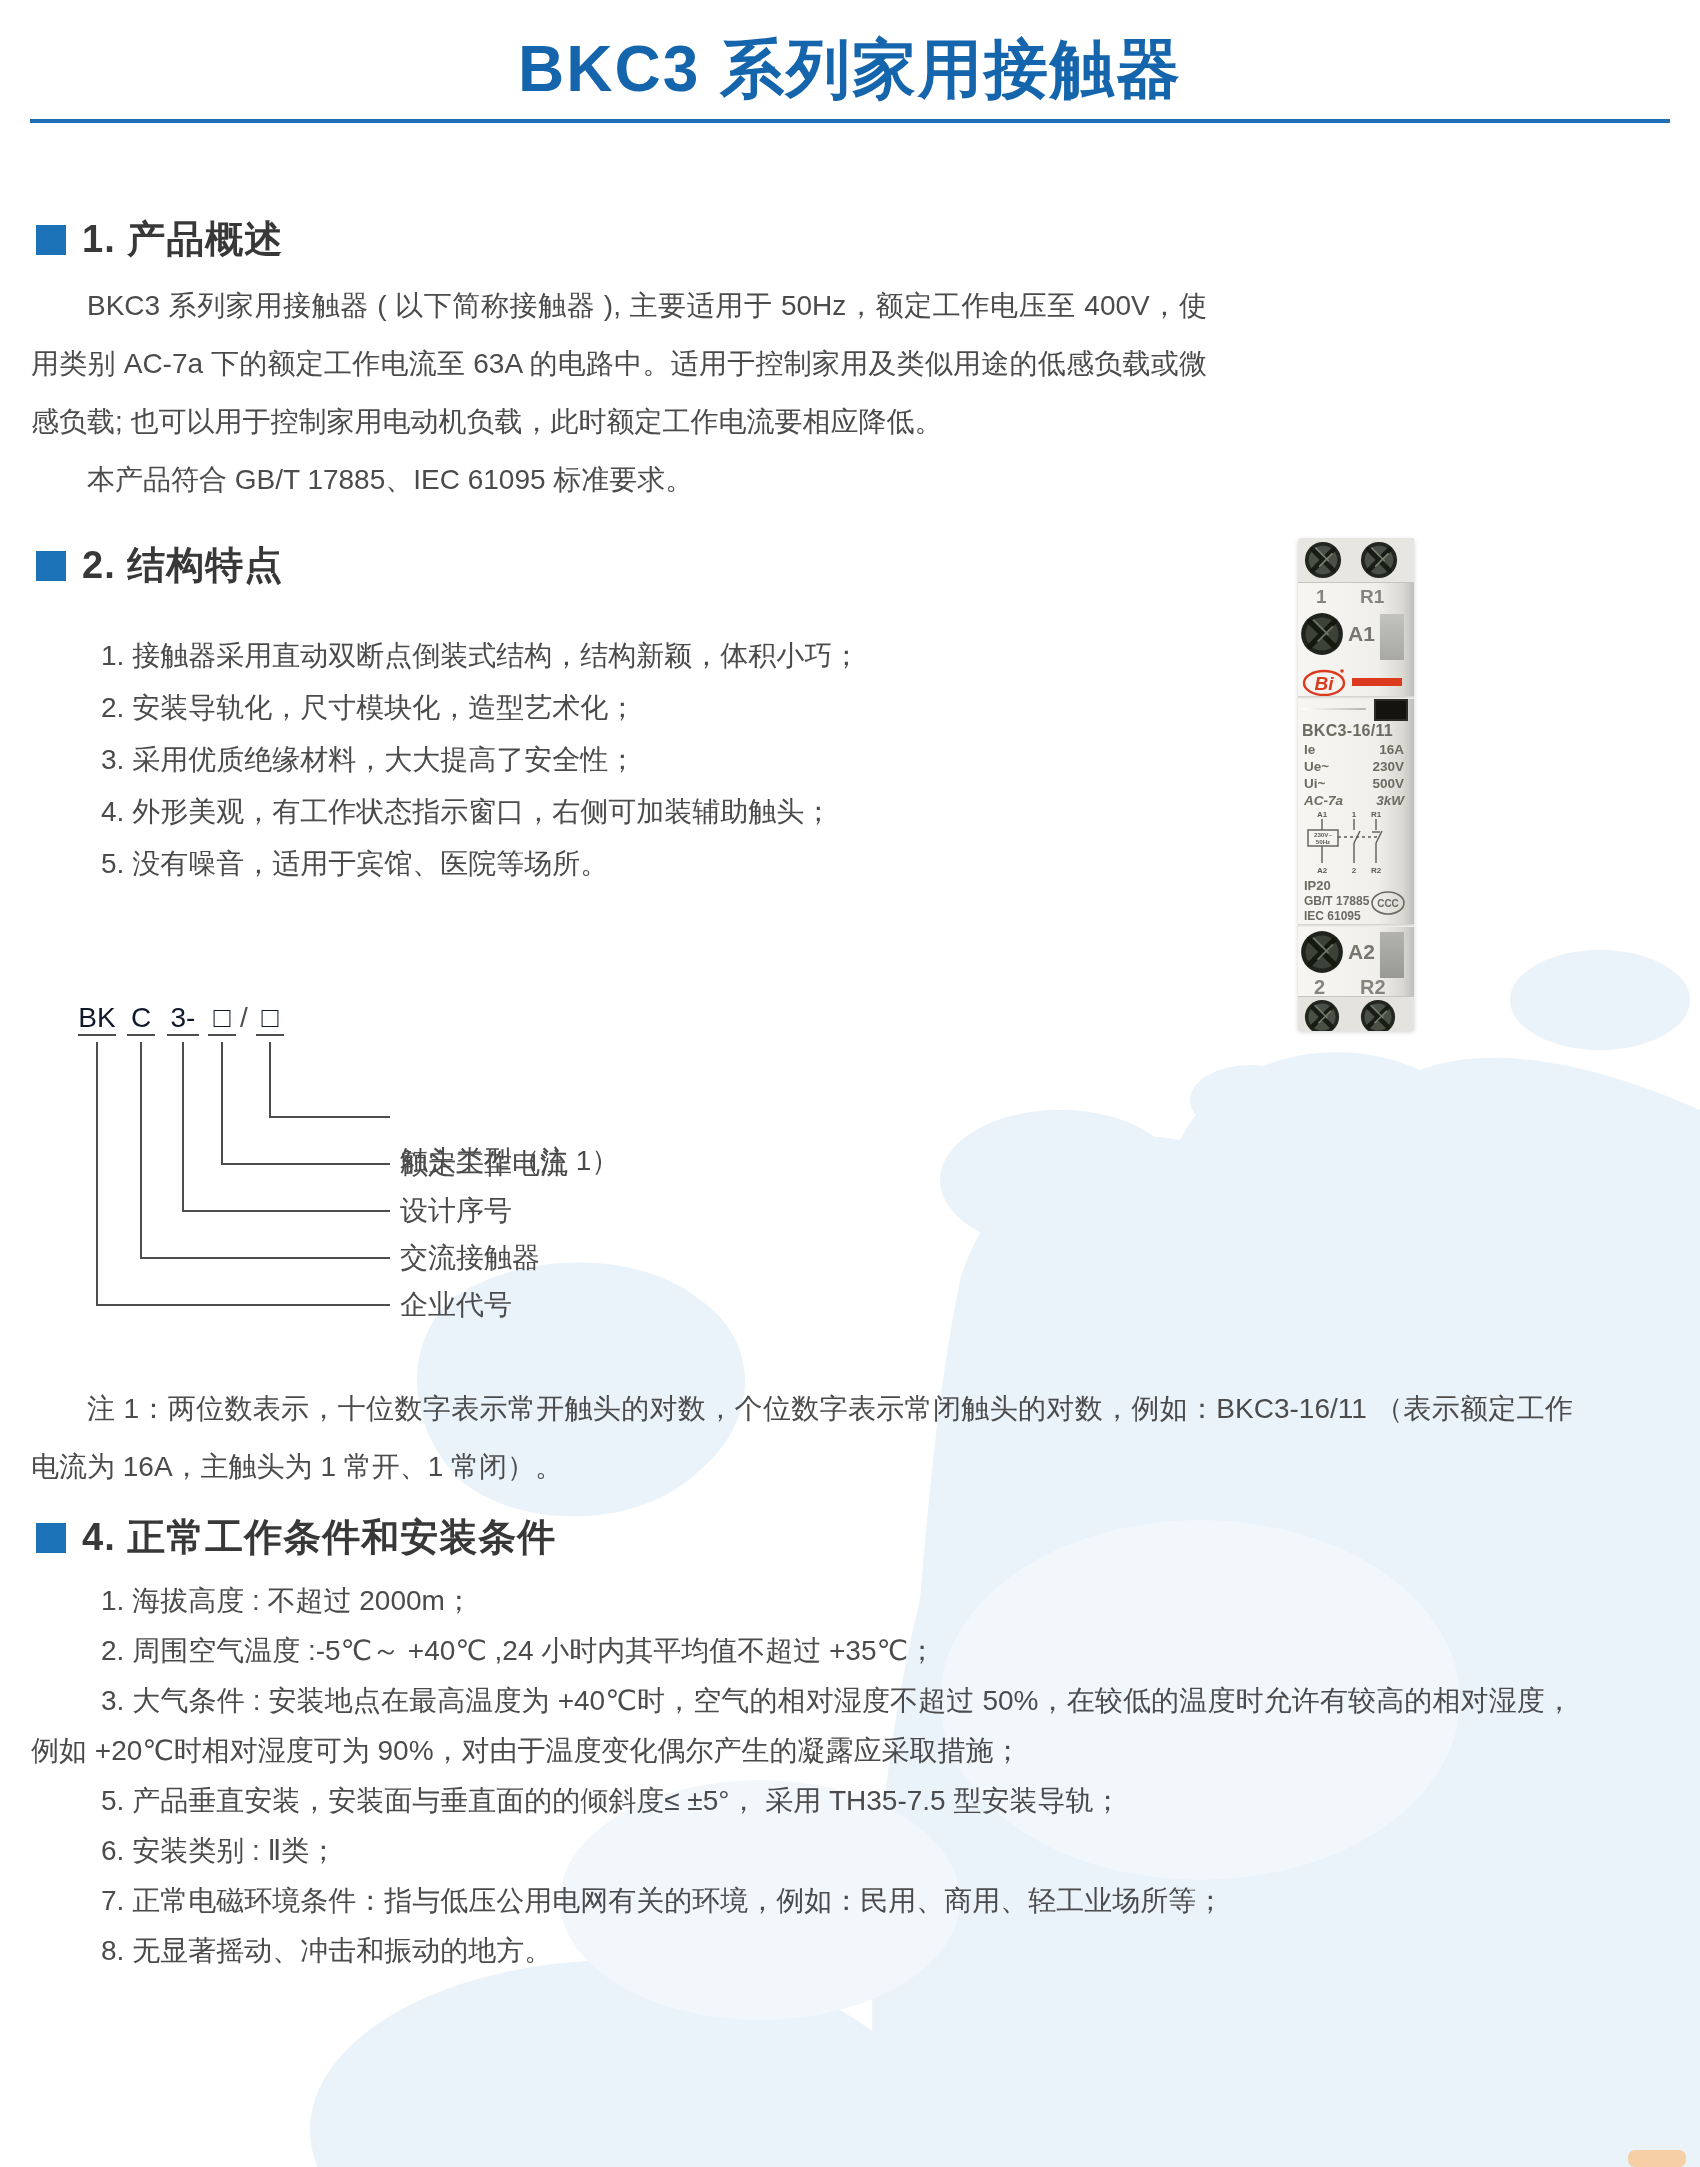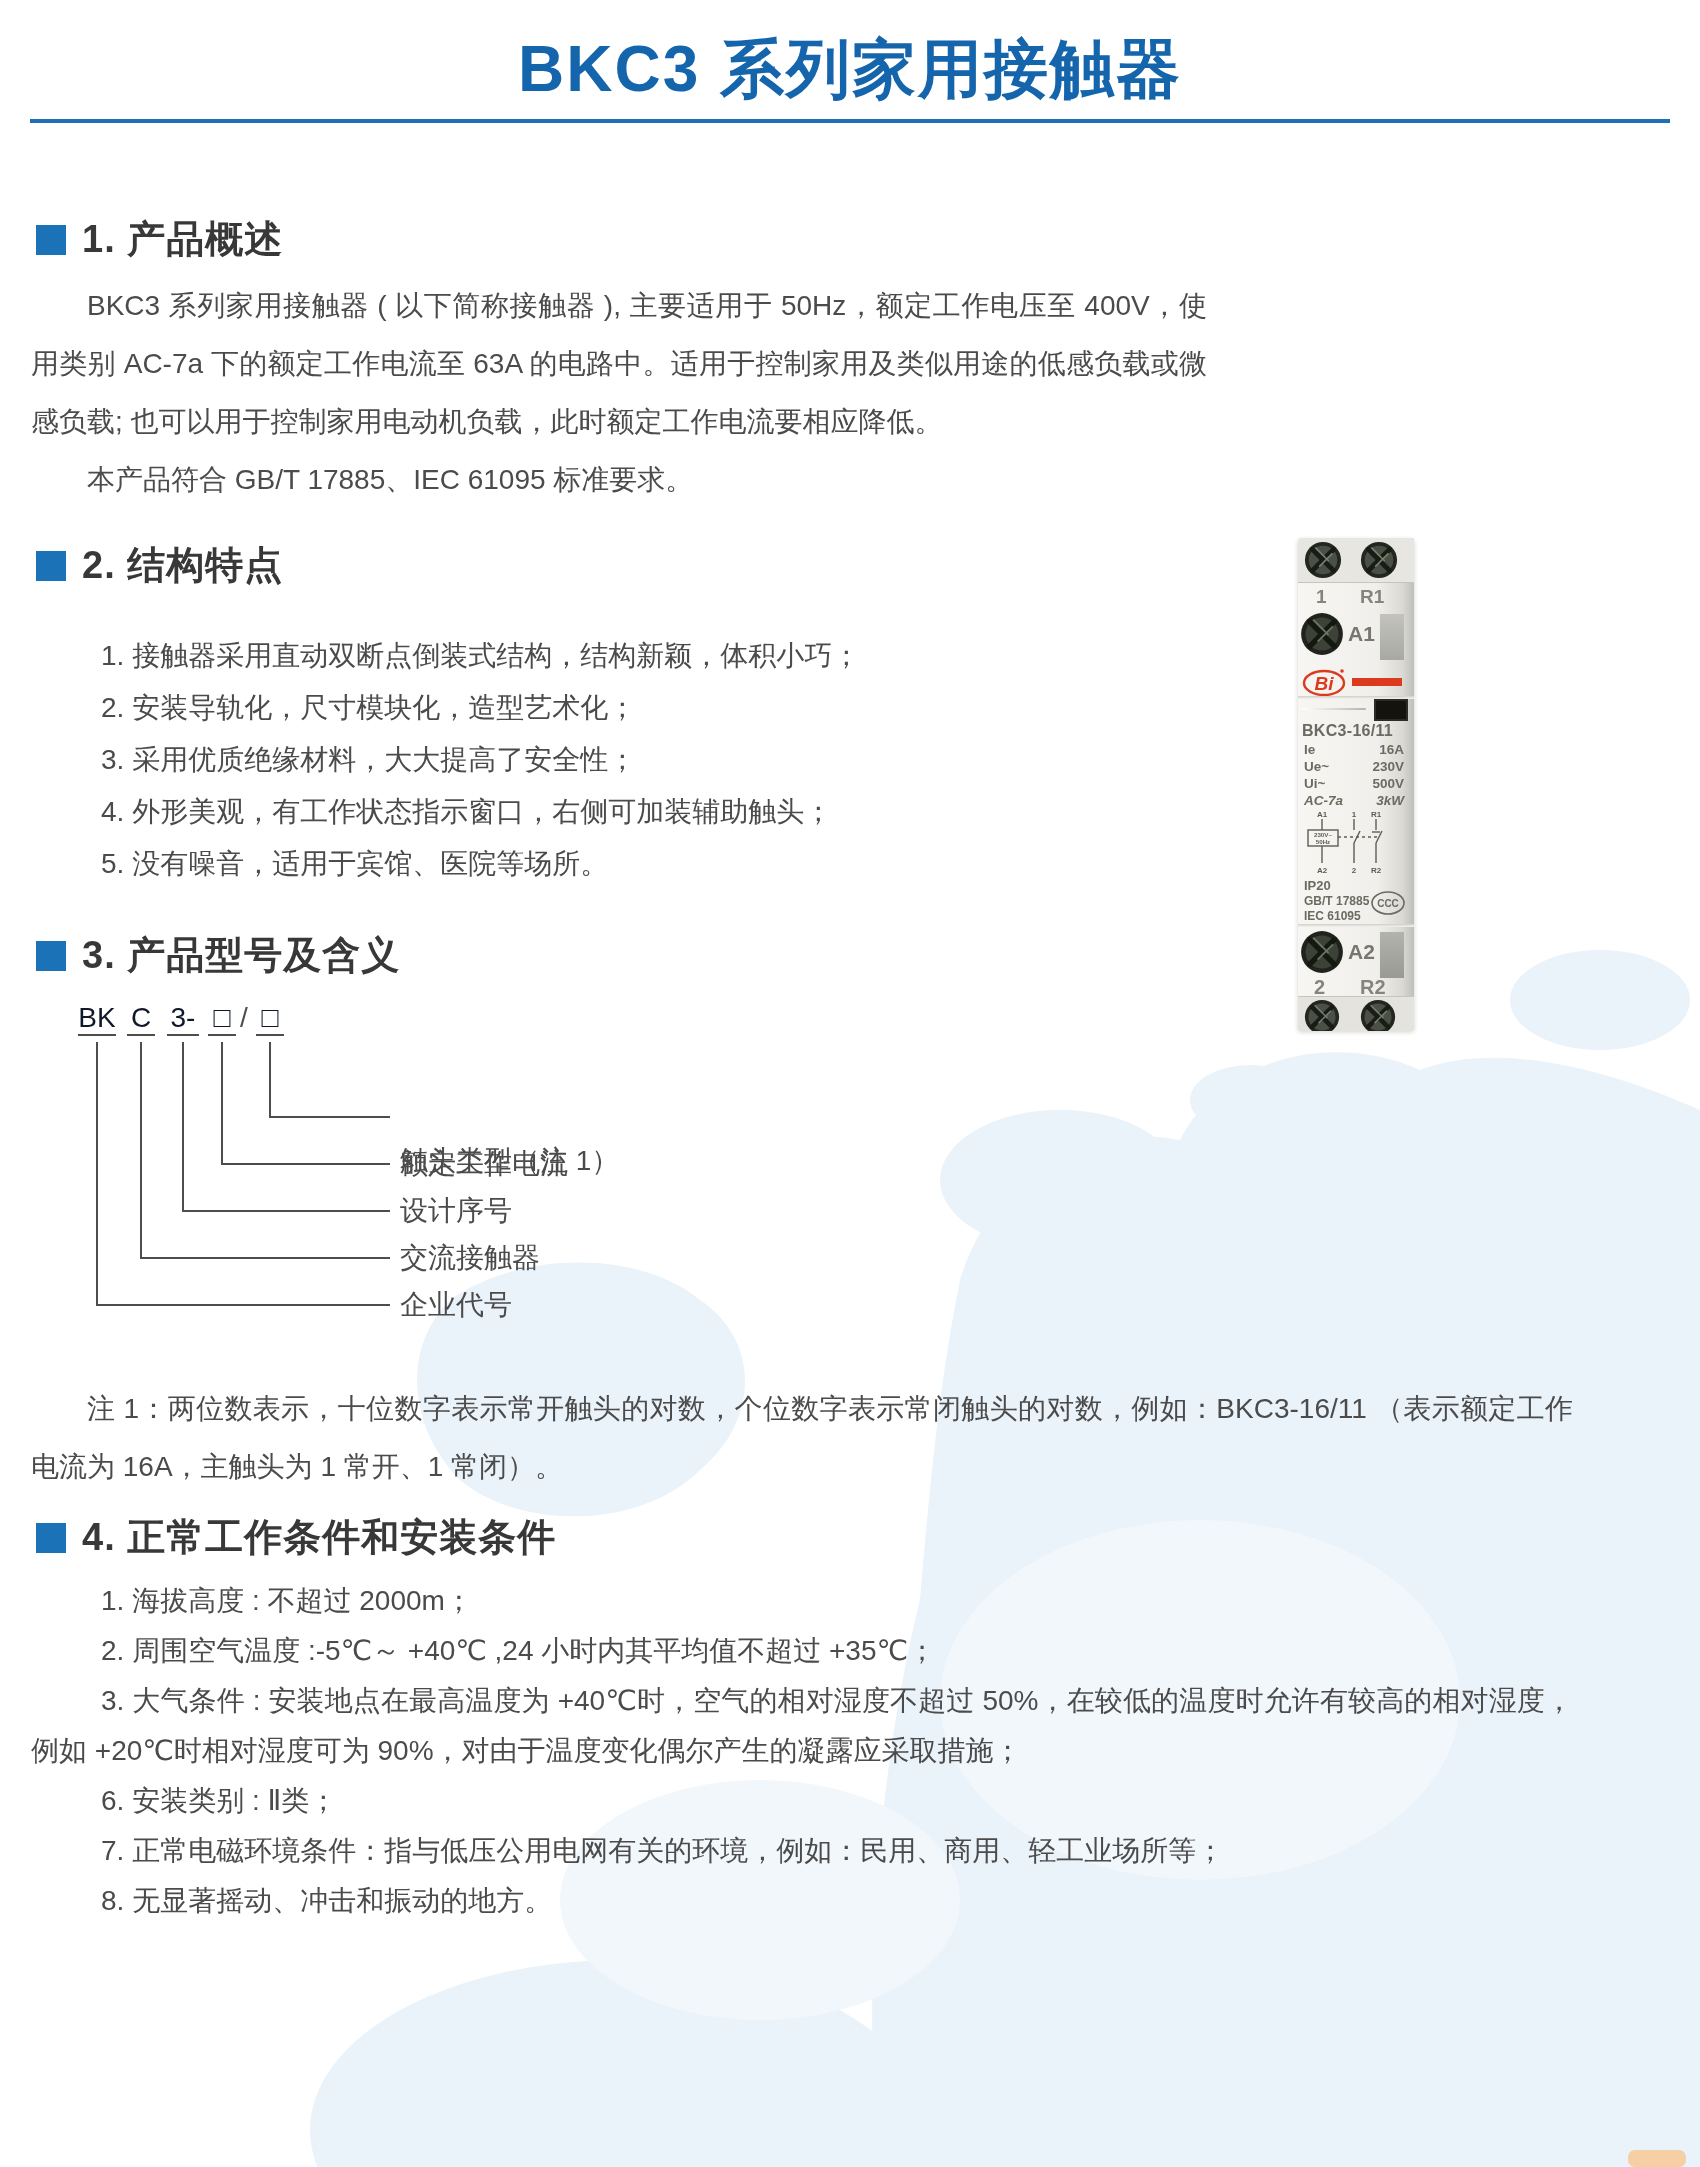--- a/index.html
+++ b/index.html
@@ -113,24 +113,20 @@
     <span class="sec-title">2. 结构特点</span>
   </div>
   <div class="feat-list">
     <p>1. 接触器采用直动双断点倒装式结构，结构新颖，体积小巧；</p>
     <p>2. 安装导轨化，尺寸模块化，造型艺术化；</p>
     <p>3. 采用优质绝缘材料，大大提高了安全性；</p>
     <p>4. 外形美观，有工作状态指示窗口，右侧可加装辅助触头；</p>
     <p>5. 没有噪音，适用于宾馆、医院等场所。</p>
   </div>
 
-  <div class="sec-head" style="top:930px;">
-    <span class="sec-square"></span>
-    <span class="sec-title">3. 产品型号及含义</span>
-  </div>
 
   <span class="model-part" style="left:78px;top:1002px;width:38px;">BK</span>
   <span class="model-part" style="left:127px;top:1002px;width:28px;">C</span>
   <span class="model-part" style="left:167px;top:1002px;width:32px;">3-</span>
   <span class="model-part" style="left:208px;top:1002px;width:28px;">□</span>
   <span class="model-slash" style="left:240px;top:1002px;">/</span>
   <span class="model-part" style="left:256px;top:1002px;width:28px;">□</span>
 
   <svg class="model-lines" width="760" height="290" viewBox="0 0 760 290">
     <g stroke="#4d4d4d" stroke-width="2" fill="none">
@@ -150,20 +146,21 @@
   <p class="body-text note layer">注 1：两位数表示，十位数字表示常开触头的对数，个位数字表示常闭触头的对数，例如：BKC3-16/11 （表示额定工作电流为 16A，主触头为 1 常开、1 常闭）。</p>
 
   <div class="sec-head" style="top:1512px;">
     <span class="sec-square"></span>
     <span class="sec-title">4. 正常工作条件和安装条件</span>
   </div>
   <div class="cond-list">
     <p>1. 海拔高度 : 不超过 2000m；</p>
     <p>2. 周围空气温度 :-5℃～ +40℃ ,24 小时内其平均值不超过 +35℃；</p>
     <p>3. 大气条件 : 安装地点在最高温度为 +40℃时，空气的相对湿度不超过 50%，在较低的温度时允许有较高的相对湿度，例如 +20℃时相对湿度可为 90%，对由于温度变化偶尔产生的凝露应采取措施；</p>
+    <p>5. 产品垂直安装，安装面与垂直面的的倾斜度≤ ±5°， 采用 TH35-7.5 型安装导轨；</p>
     <p>6. 安装类别 : Ⅱ类；</p>
     <p>7. 正常电磁环境条件：指与低压公用电网有关的环境，例如：民用、商用、轻工业场所等；</p>
     <p>8. 无显著摇动、冲击和振动的地方。</p>
   </div>
 
   <div class="device">
     <div class="dev-body">
 
       <div class="dev-topcap">
         <svg class="screw" style="left:6px;top:3px;" width="38" height="38" viewBox="0 0 40 40">

